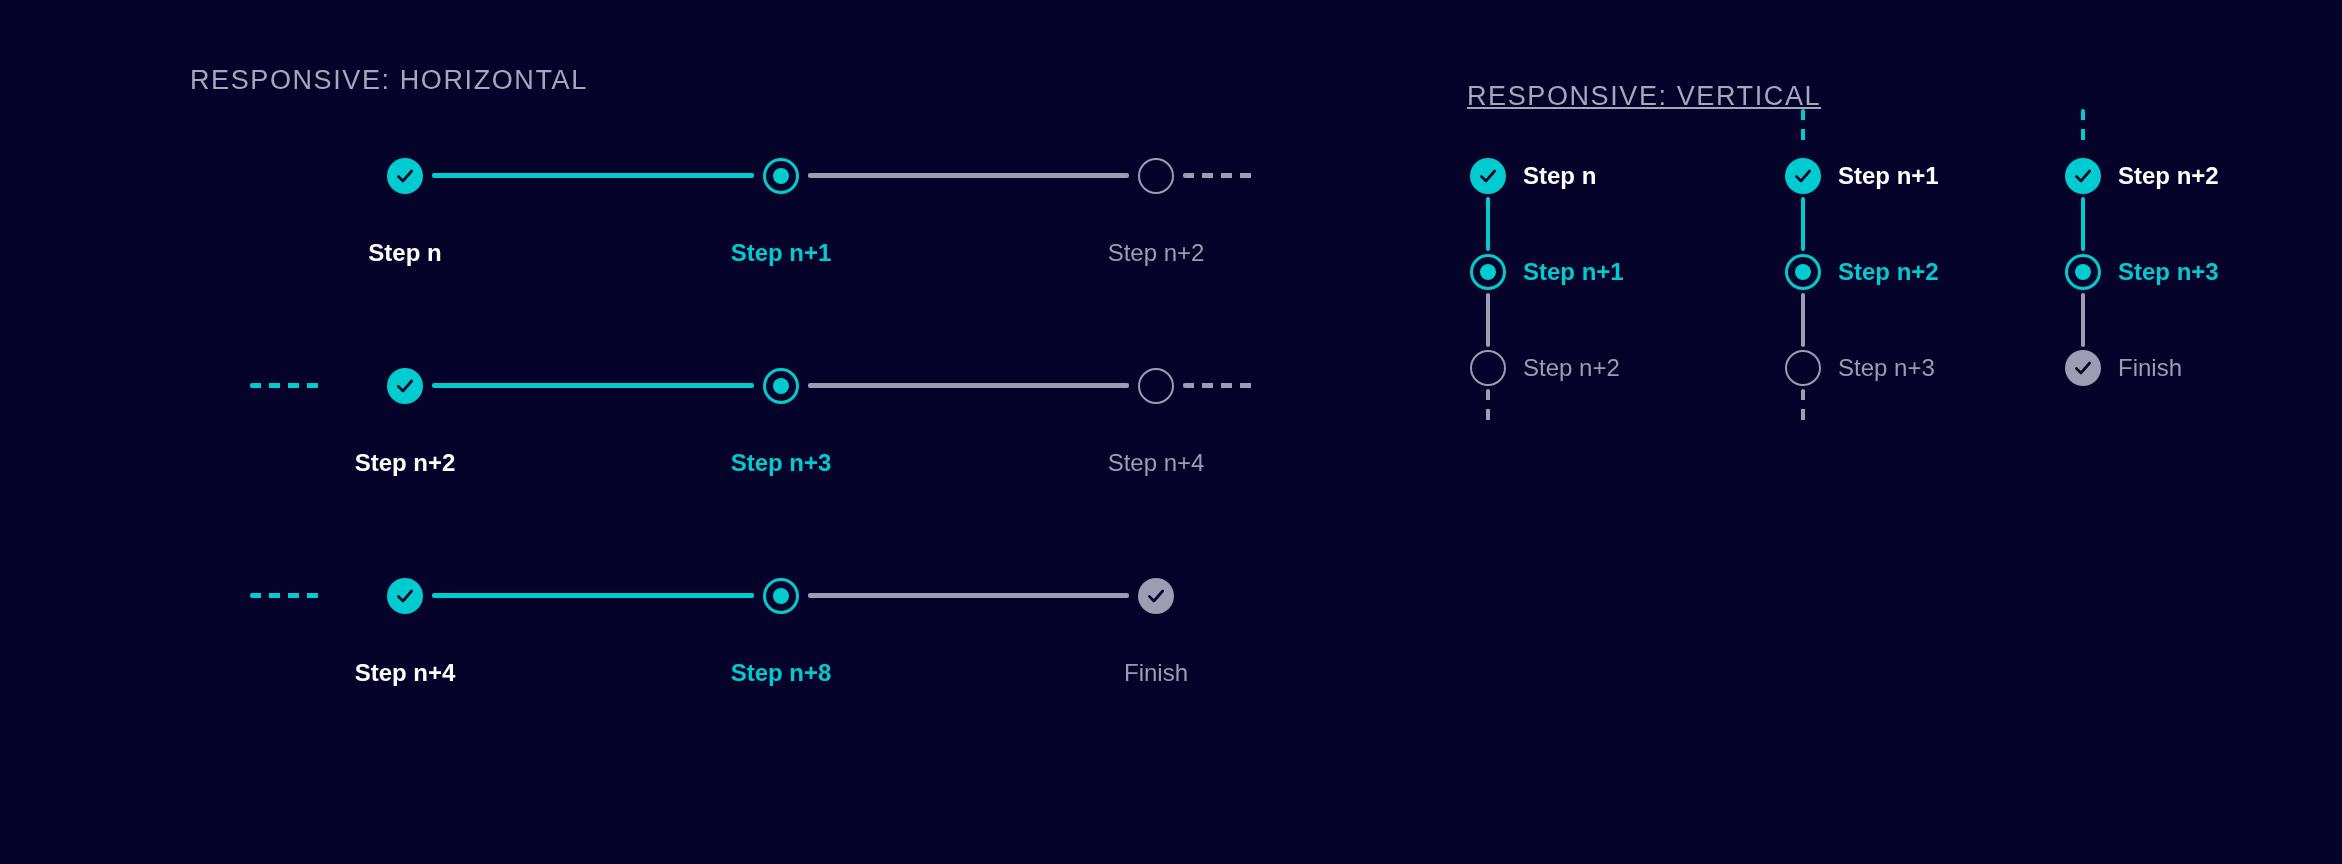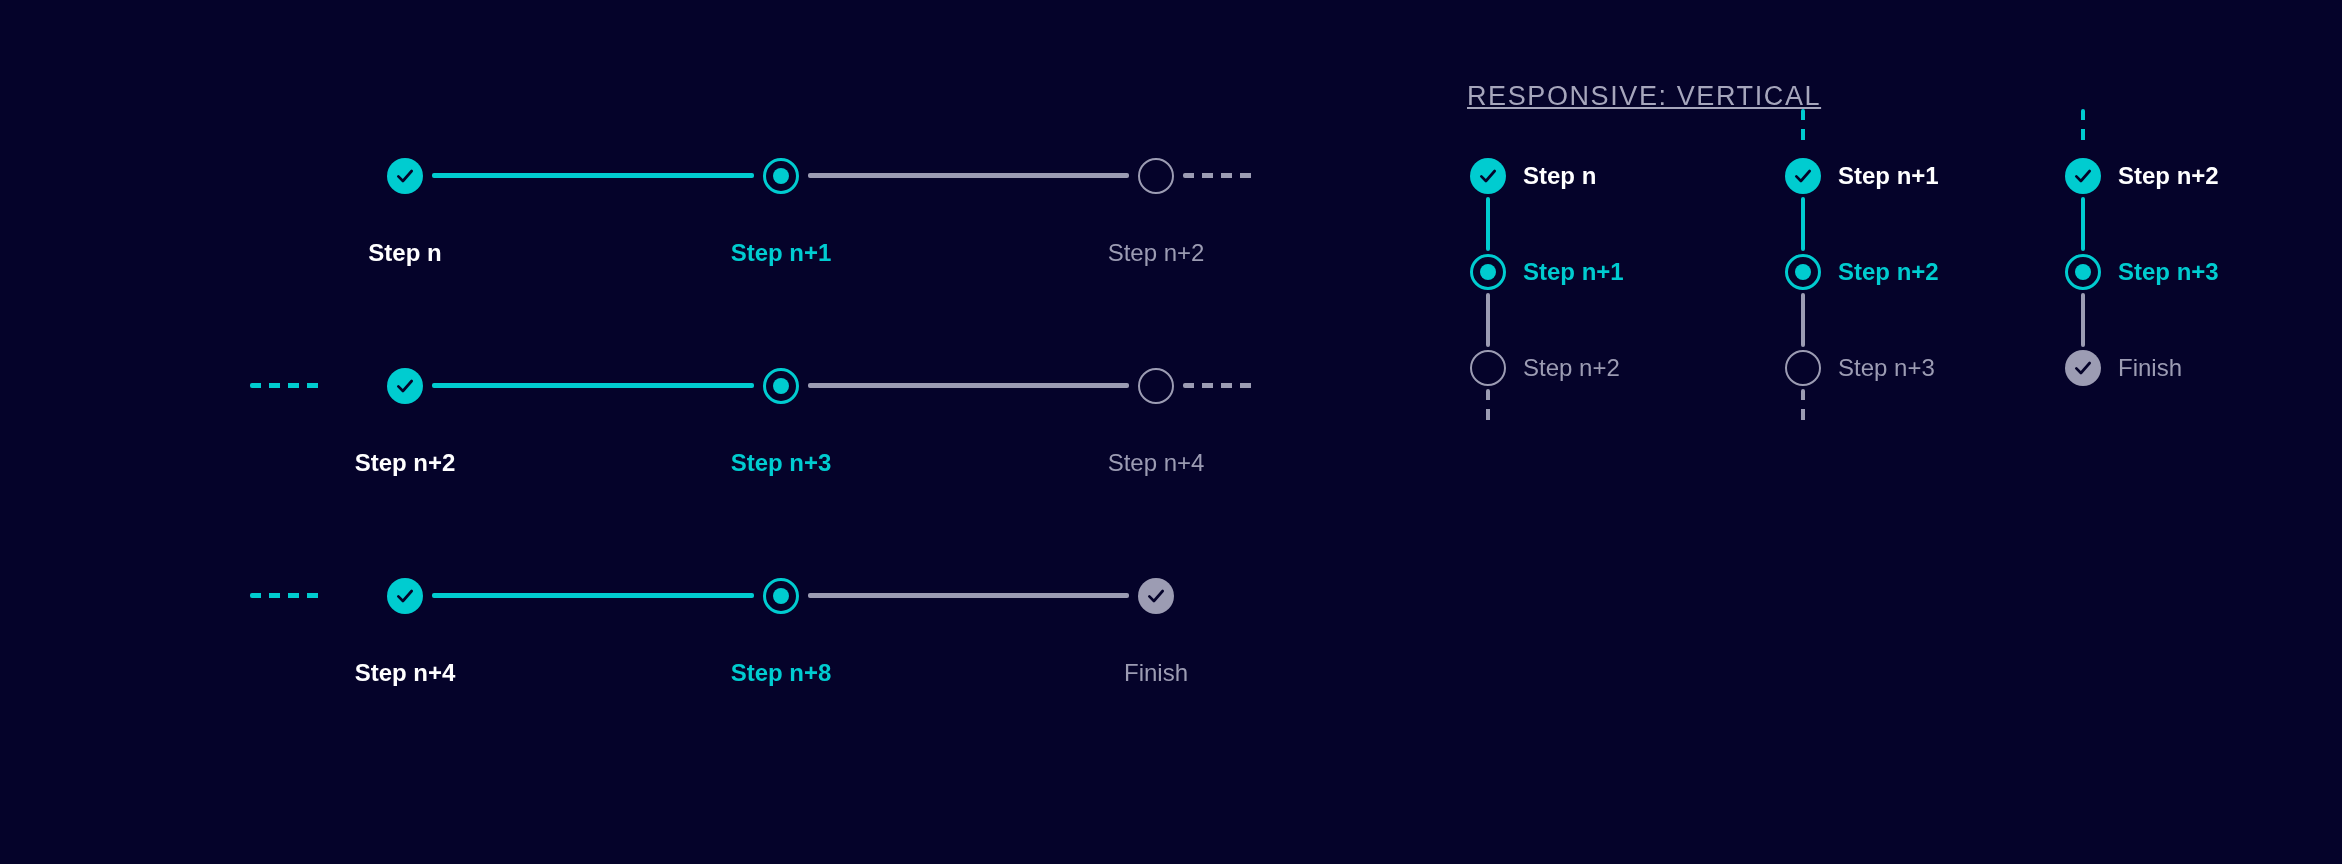--- a/index.html
+++ b/index.html
@@ -155,20 +155,21 @@
   
   .v-conn-2{top:138px;height:54px;}
   
   .v-stub-bottom{top:234px;height:40px;}
 </style>
 </head>
 <body>
 
 <div class="page">
 
+  <div class="section-title" id="h-horizontal">RESPONSIVE: HORIZONTAL</div>
 
   <div class="h-area">
       <div class="h-row">
         <div class="h-track">
           <div class="h-line dash-grey" style="left: 1028px; width: 72px;"></div>
           <div class="h-line solid-cyan" style="left: 277px; width: 322px;"></div>
           <div class="h-line solid-grey" style="left: 653px; width: 321px;"></div>
           <div class="h-node n0">
             <div style="width: 42px; height: 42px; position: relative;">
               <div class="circ done">

